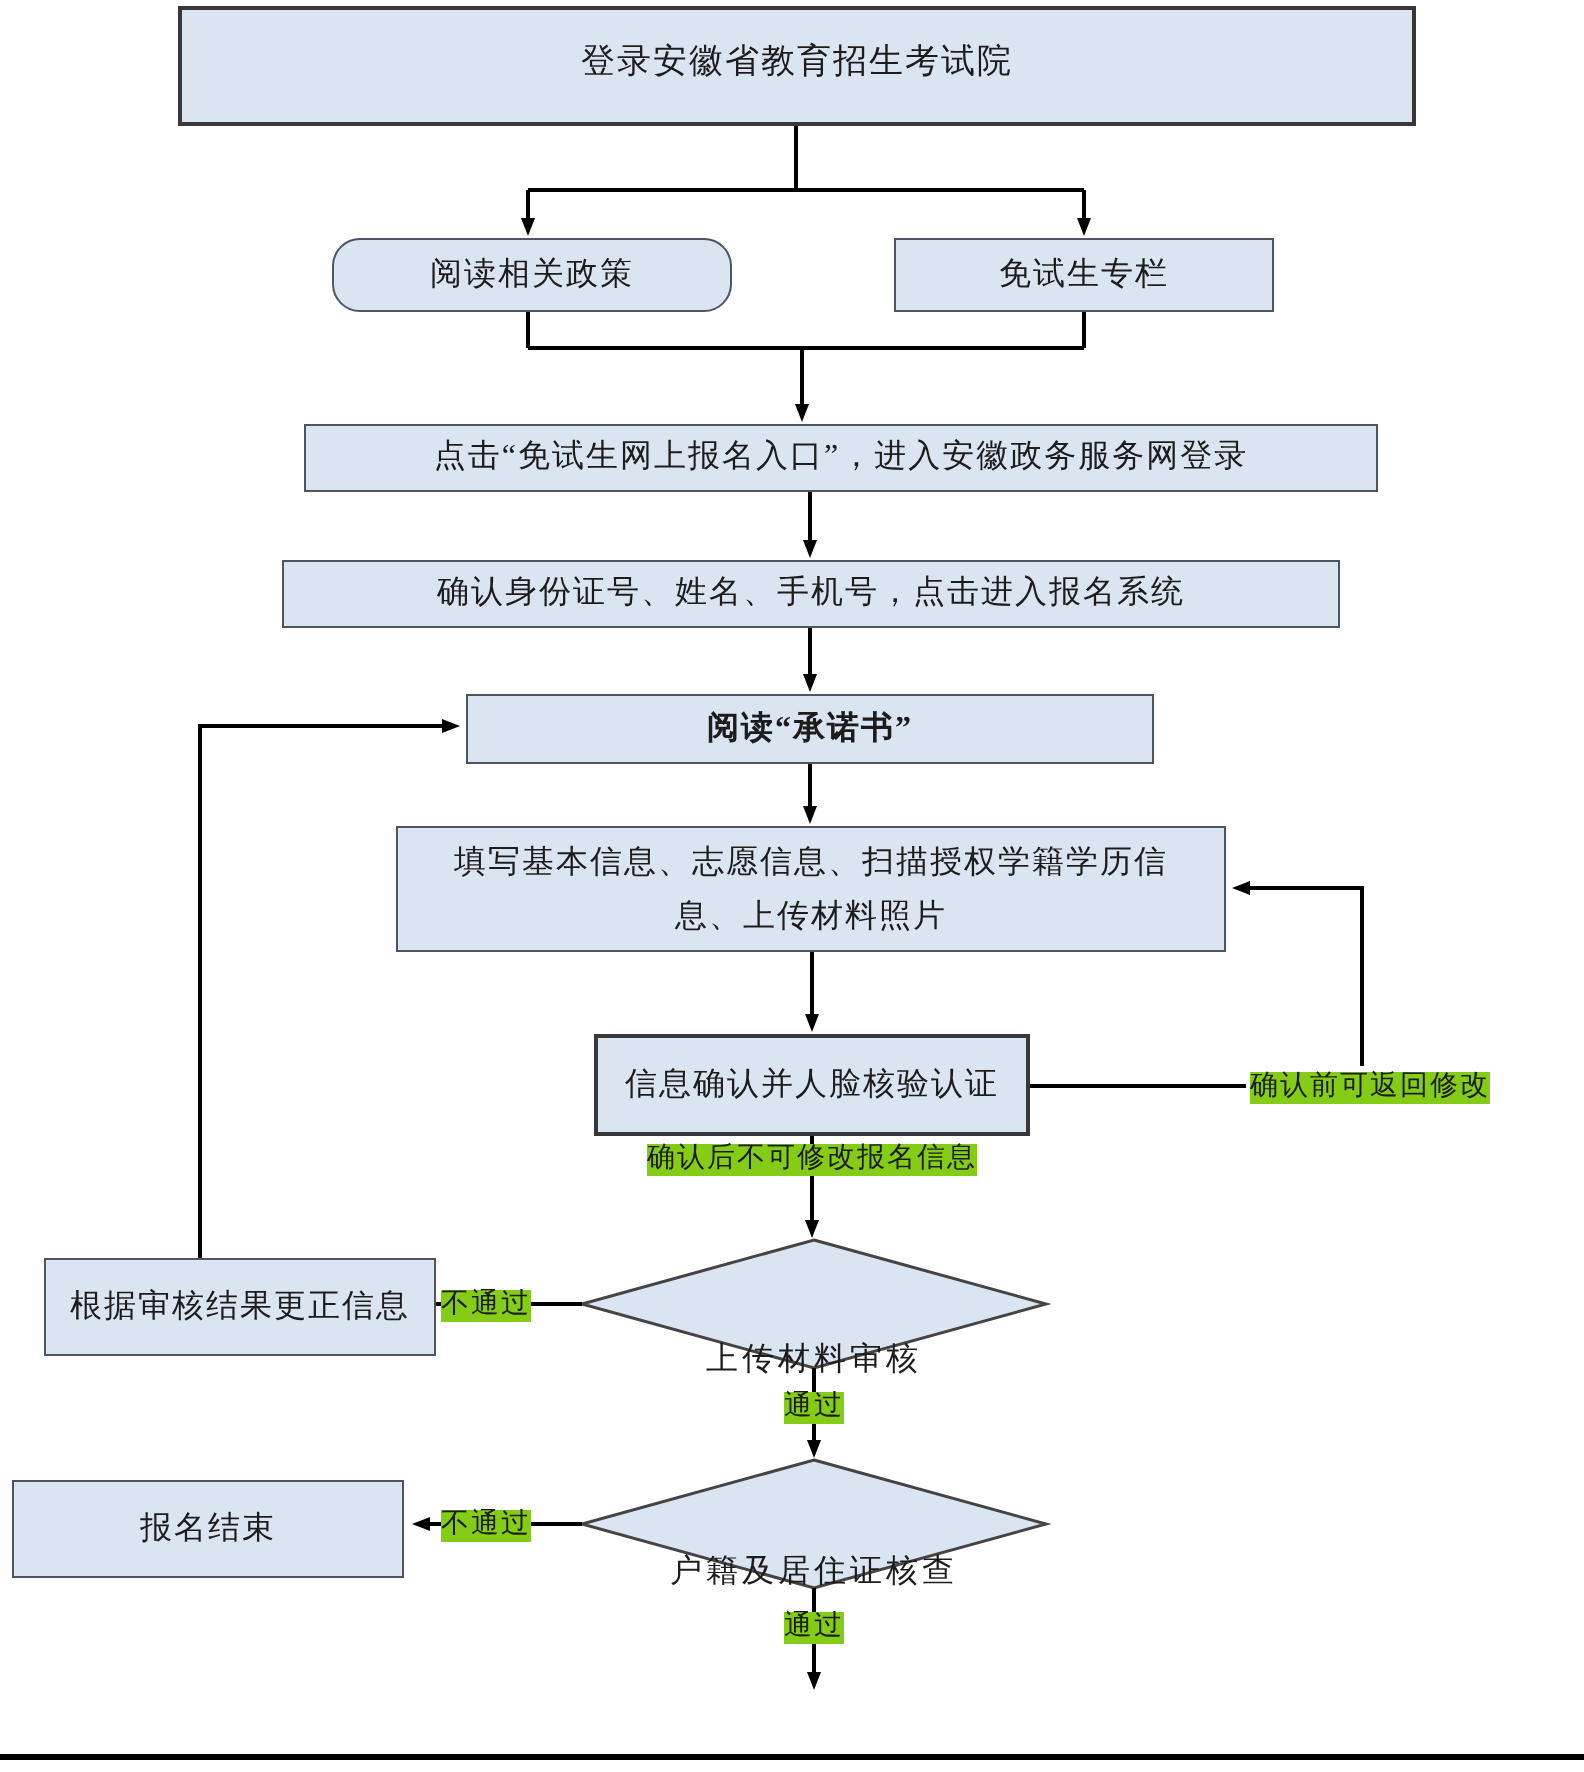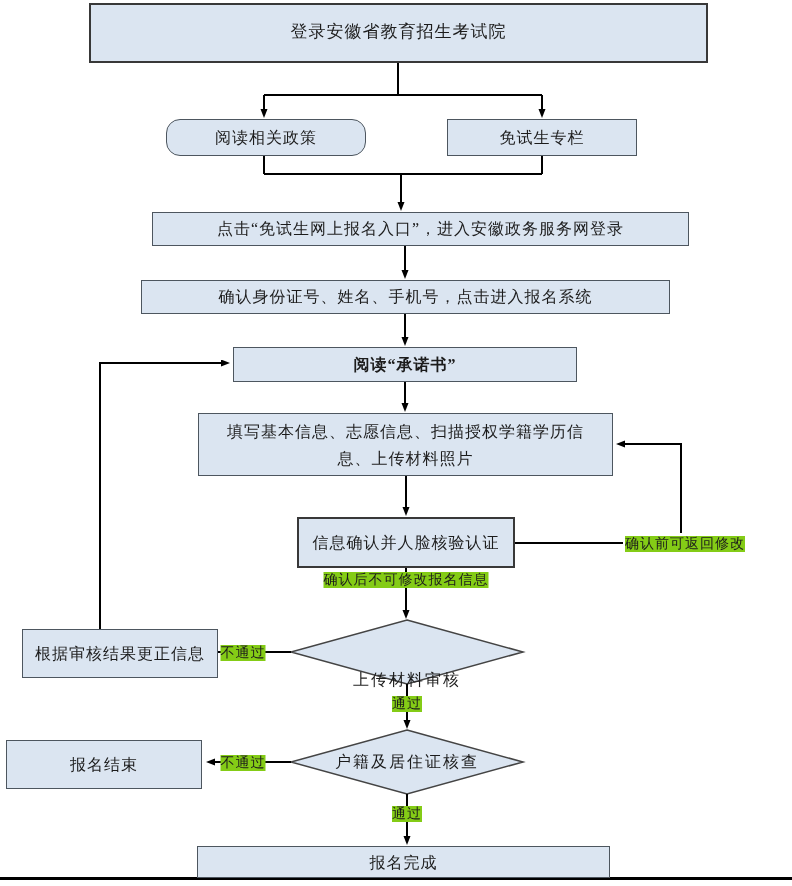--- a/index.html
+++ b/index.html
@@ -110,26 +110,23 @@
   </div>
 
   <div class="node" style="left:6px;top:629px;width:196px;height:49px;margin-left:16px;">
     <span>根据审核结果更正信息</span>
   </div>
 
   <div class="node" style="left:6px;top:740px;width:196px;height:49px;">
     <span>报名结束</span>
   </div>
 
-  <div class="node" id="node-registration-complete" style="left:197px;top:846px;width:413px;height:32px;">
-    <span>报名完成</span>
-  </div>
 
   <div class="diamond-label" style="left:407px;top:652px;margin-top:28px;">上传材料审核</div>
-  <div class="diamond-label" style="left:407px;top:762px;">户籍及居住证核查</div>
+  <div class="diamond-label" style="left:407px;top:786px;">户籍及居住证核查</div>
 
   <div class="edge-label" style="left:625px;top:536px;">确认前可返回修改</div>
   <div class="edge-label centered" style="left:406px;top:572px;">确认后不可修改报名信息</div>
   <div class="edge-label centered" style="left:243px;top:645px;">不通过</div>
   <div class="edge-label centered" style="left:407px;top:696px;">通过</div>
   <div class="edge-label centered" style="left:243px;top:755px;">不通过</div>
   <div class="edge-label centered" style="left:407px;top:806px;">通过</div>
 
 </div>
 

